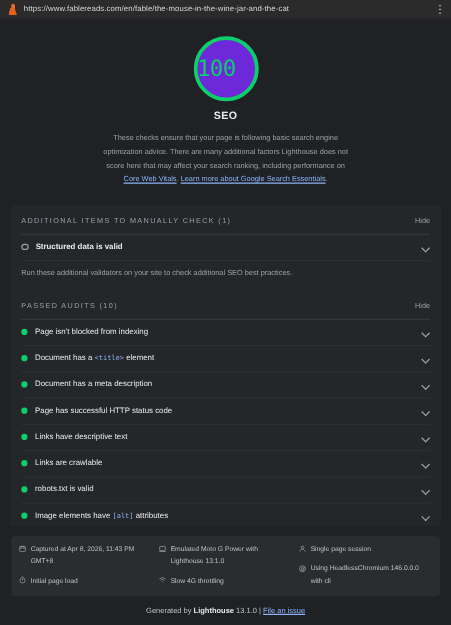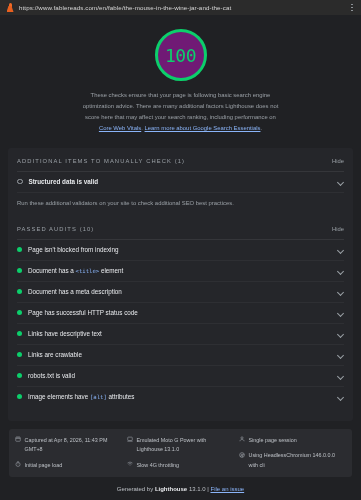--- a/index.html
+++ b/index.html
@@ -67,24 +67,23 @@
   
   .score-block {
     padding: 14px 0 8px;
     text-align: center;
   }
   .gauge {
     width: 52px; height: 52px;
     margin: 0 auto;
     border-radius: 50%;
     border: 3px solid #0cce6b;
-    background: #701a75;
+    background: #6d28d9;
     display: flex;
     align-items: center;
-    justify-content: center;
   }
   .gauge-num {
     font-size: 18px;
     color: #0cce6b;
     font-family: "DejaVu Sans Mono", monospace;
     letter-spacing: -0.5px;
   }
   .gauge-label {
     margin-top: 6px;
     font-size: 8.5px;
@@ -232,20 +231,21 @@
       <i></i>
   </div>
 </div>
 
 <div class="page">
 
   <div class="score-block">
     <div class="gauge">
       <span class="gauge-num">100</span>
     </div>
+    <div class="gauge-label">SEO</div>
     <div class="score-desc">
       <span>These checks ensure that your page is following basic search engine optimization advice. There are many additional factors Lighthouse does not score here that may affect your search ranking, including performance on </span><a href="#">Core Web Vitals</a><span>. </span><a href="#">Learn more about Google Search Essentials</a><span>.</span>
     </div>
   </div>
 
   <div class="card">
 
     <div class="section">
       <div class="section-head">
         <span class="section-title">ADDITIONAL ITEMS TO MANUALLY CHECK (1)</span>

